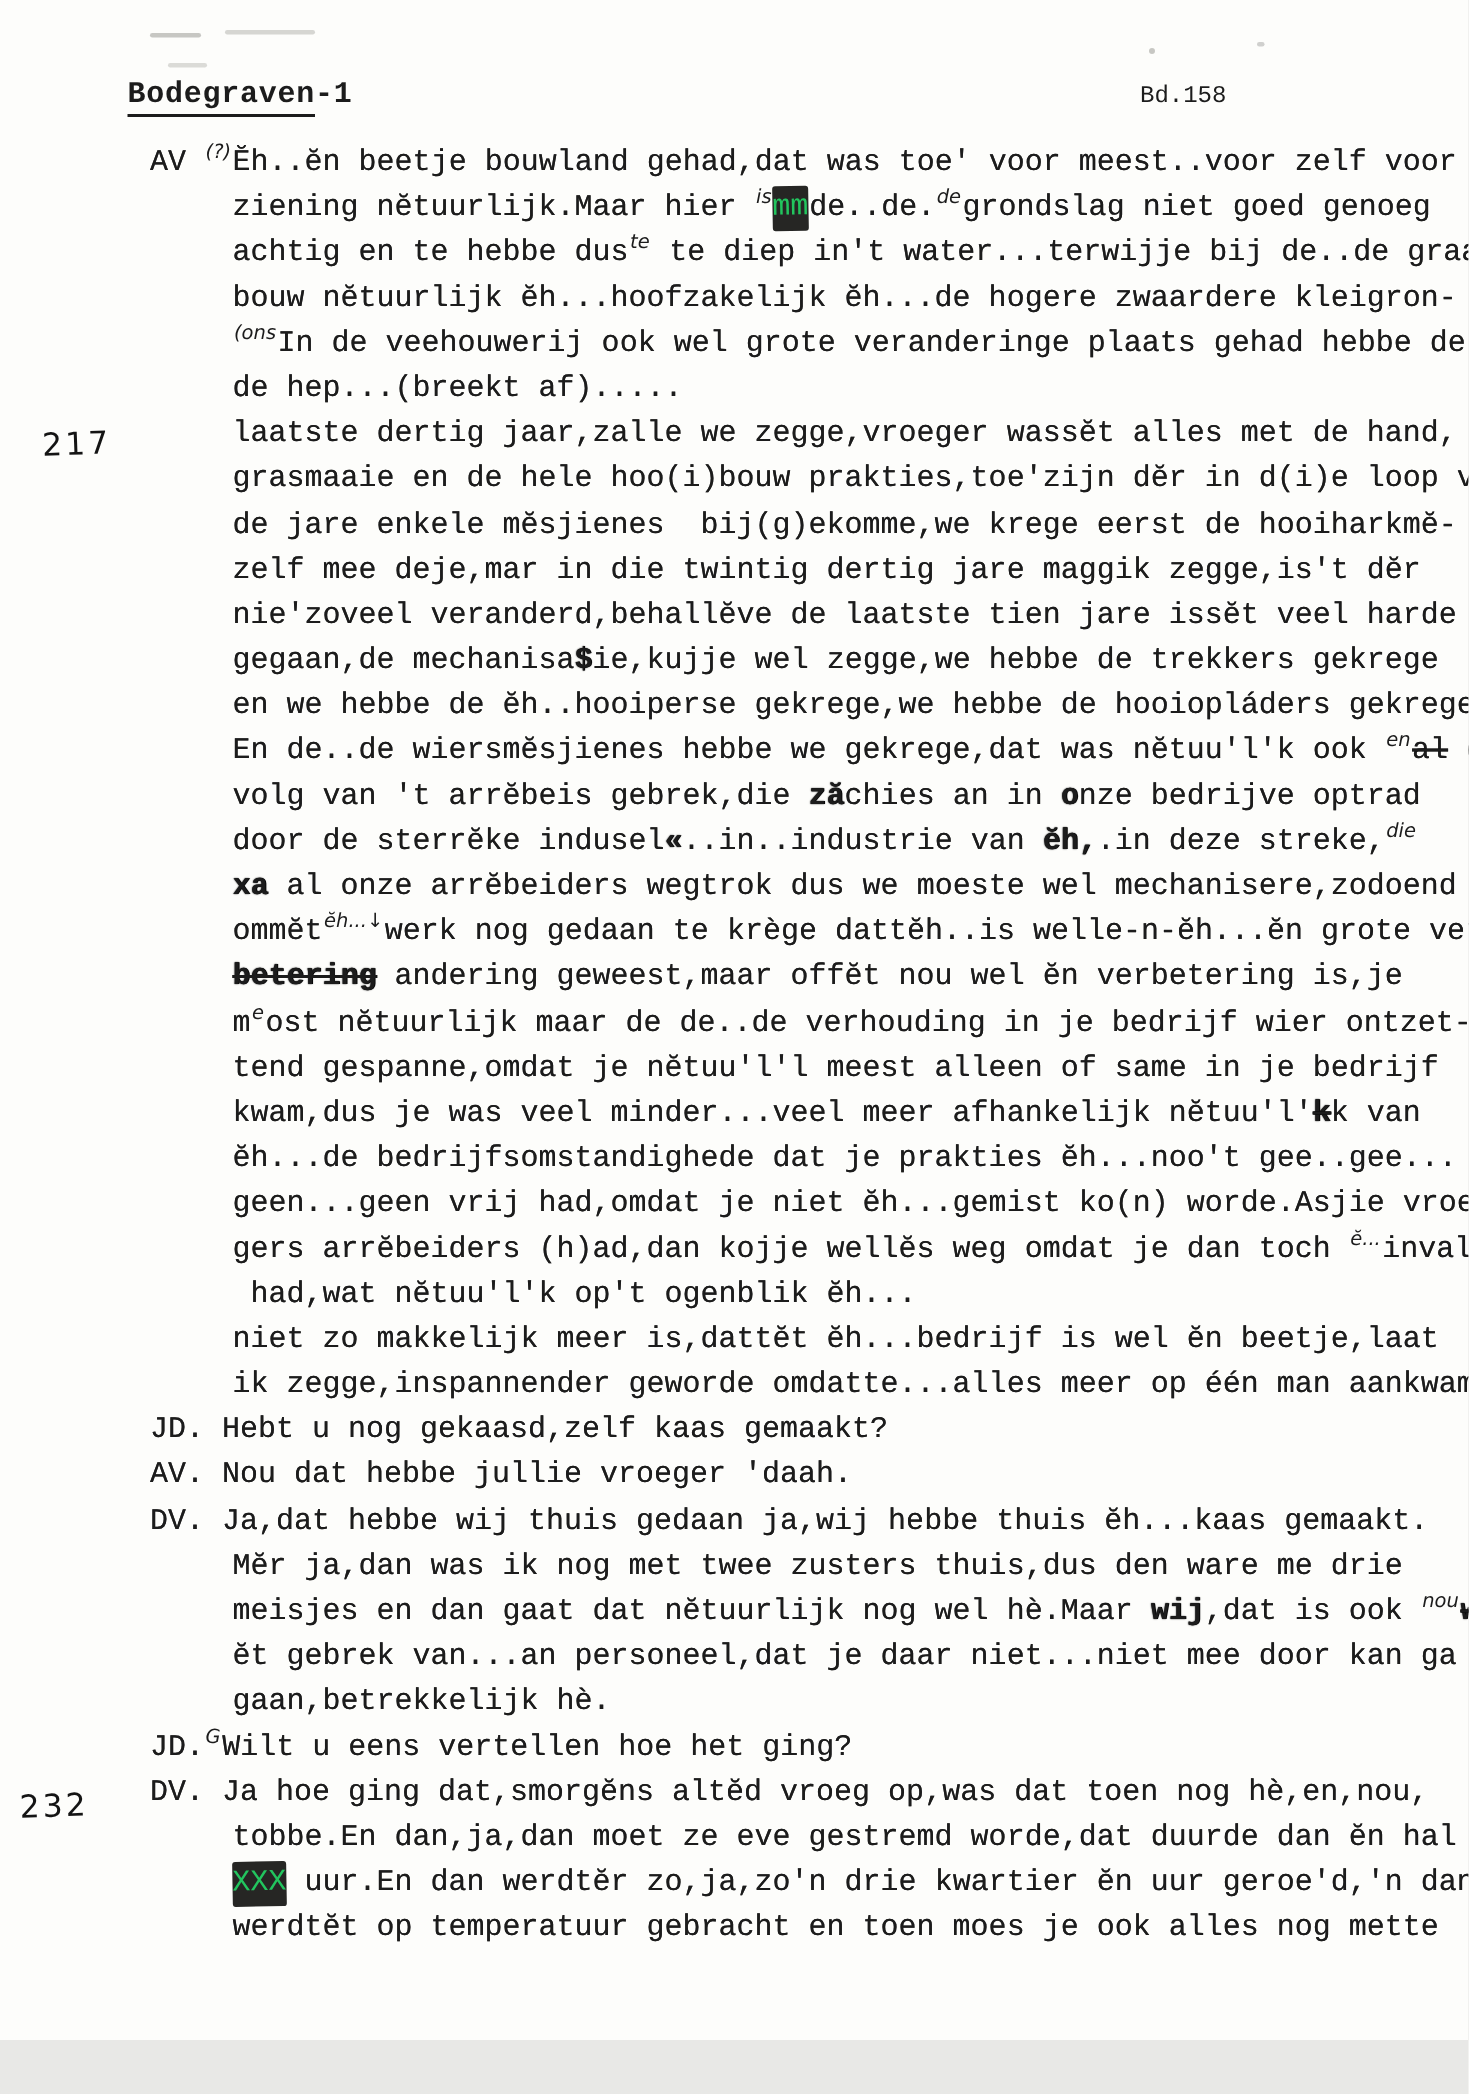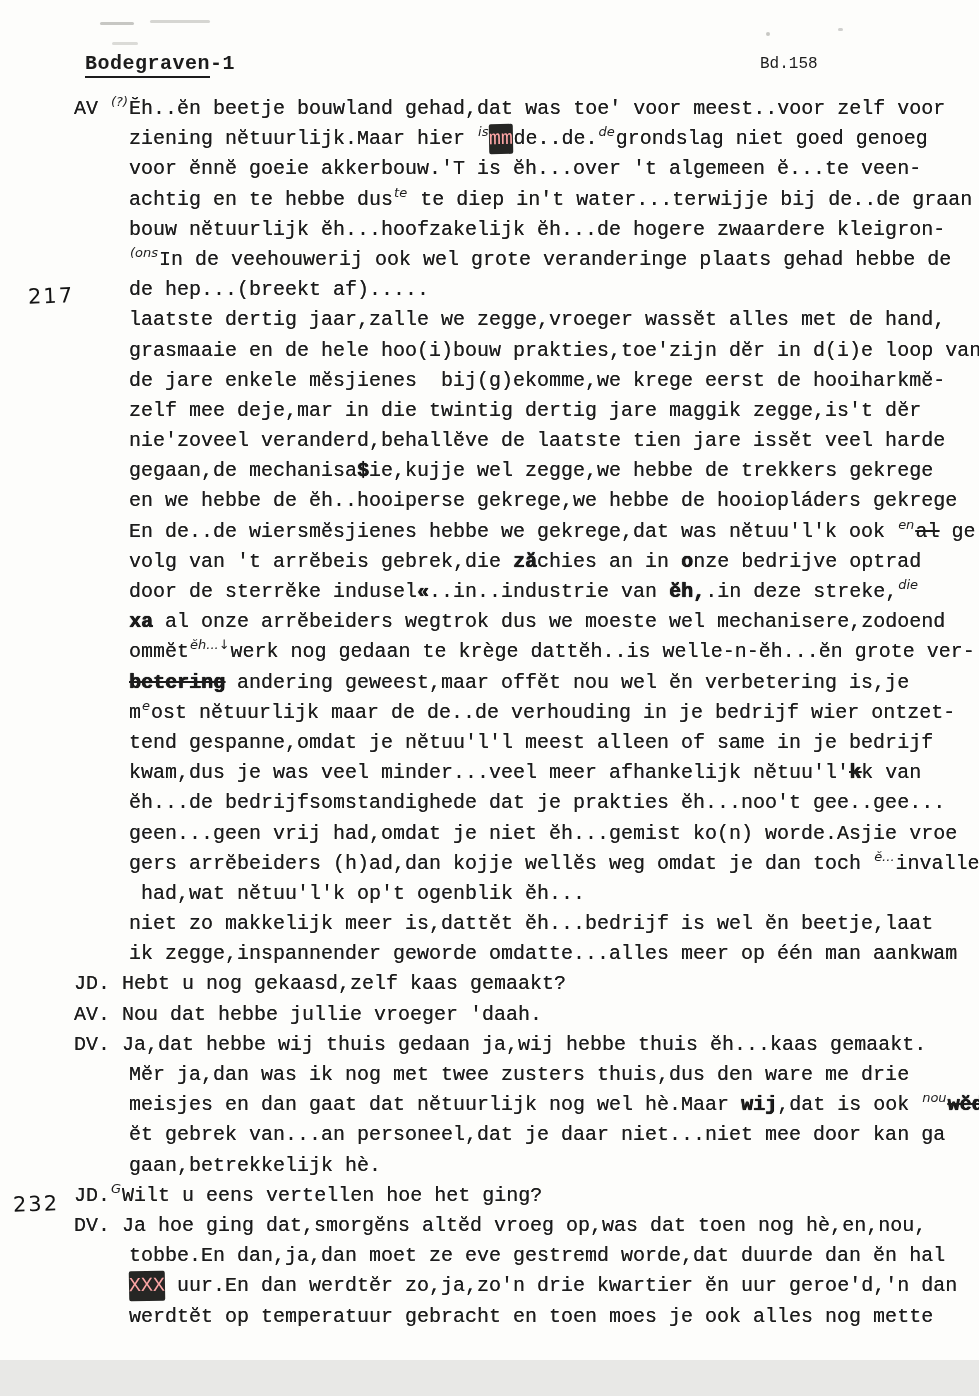--- a/index.html
+++ b/index.html
@@ -34,21 +34,21 @@
     position:absolute;
     font-family:"DejaVu Sans","Liberation Sans",sans-serif;
     font-size:21px;color:#141414;
     transform:rotate(-2deg);
     letter-spacing:2px;
   }
   .mn-217{left:28px;top:284px;}
   .mn-232{left:13px;top:1192px;}
 
   #text-body{
-    position:absolute;left:74px;top:94px;right:0;
+    position:absolute;left:100px;top:94px;right:0;
   }
   .line{
     white-space:pre;
     font-size:20px;
     height:30.2px;line-height:30.2px;
     text-shadow:0 0 .4px rgba(0,0,0,.75);
   }
   .cont{padding-left:55px;}
 
   .hw{
@@ -56,21 +56,21 @@
     font-style:italic;
     font-size:13px;
     position:relative;top:-8px;
     padding:0 1px;
     letter-spacing:0;
     text-shadow:none;
   }
   .strike{text-decoration:line-through;text-decoration-thickness:2px;}
   .ot{font-weight:bold;text-shadow:0 0 1px #000,.5px 0 0 #000;}
   .blot{
-    background:#262624;color:#fca5a5;
+    background:#262624;color:#22c55e;
     border-radius:2px;display:inline-block;
     transform:rotate(-1deg);
     text-shadow:none;
   }
 </style>
 </head>
 <body>
 
 <div class="page">
 
@@ -83,21 +83,20 @@
   <div class="header-title"><span class="u">Bodegraven</span><span>-1</span></div>
 
   <div class="header-band">Bd.158</div>
 
   <div class="margin-note mn-217">217</div>
   <div class="margin-note mn-232">232</div>
 
   <div id="text-body">
       <div class="line sp"><span>AV </span><span class="hw">(?)</span><span>Ĕh..ĕn beetje bouwland gehad,dat was toe' voor meest..voor zelf voor</span></div>
       <div class="line cont"><span>ziening nĕtuurlijk.Maar hier </span><span class="hw">is</span><span class="blot">mm</span><span>de..de.</span><span class="hw">de</span><span>grondslag niet goed genoeg</span></div>
-      <div class="line cont"><span>voor ĕnnĕ goeie akkerbouw.'T is ĕh...over 't algemeen ĕ...te veen-</span></div>
       <div class="line cont"><span>achtig en te hebbe dus</span><span class="hw">te</span><span> te diep in't water...terwijje bij de..de graan</span></div>
       <div class="line cont"><span>bouw nĕtuurlijk ĕh...hoofzakelijk ĕh...de hogere zwaardere kleigron-</span></div>
       <div class="line cont"><span class="hw">(ons</span><span>In de veehouwerij ook wel grote veranderinge plaats gehad hebbe de</span></div>
       <div class="line cont"><span>de hep...(breekt af).....</span></div>
       <div class="line cont"><span>laatste dertig jaar,zalle we zegge,vroeger wassĕt alles met de hand,</span></div>
       <div class="line cont"><span>grasmaaie en de hele hoo(i)bouw prakties,toe'zijn dĕr in d(i)e loop van</span></div>
       <div class="line cont"><span>de jare enkele mĕsjienes  bij(g)ekomme,we krege eerst de hooiharkmĕ-</span></div>
       <div class="line cont"><span>zelf mee deje,mar in die twintig dertig jare maggik zegge,is't dĕr</span></div>
       <div class="line cont"><span>nie'zoveel veranderd,behallĕve de laatste tien jare issĕt veel harde</span></div>
       <div class="line cont"><span>gegaan,de mechanisa</span><span class="ot">$</span><span>ie,kujje wel zegge,we hebbe de trekkers gekrege</span></div>

